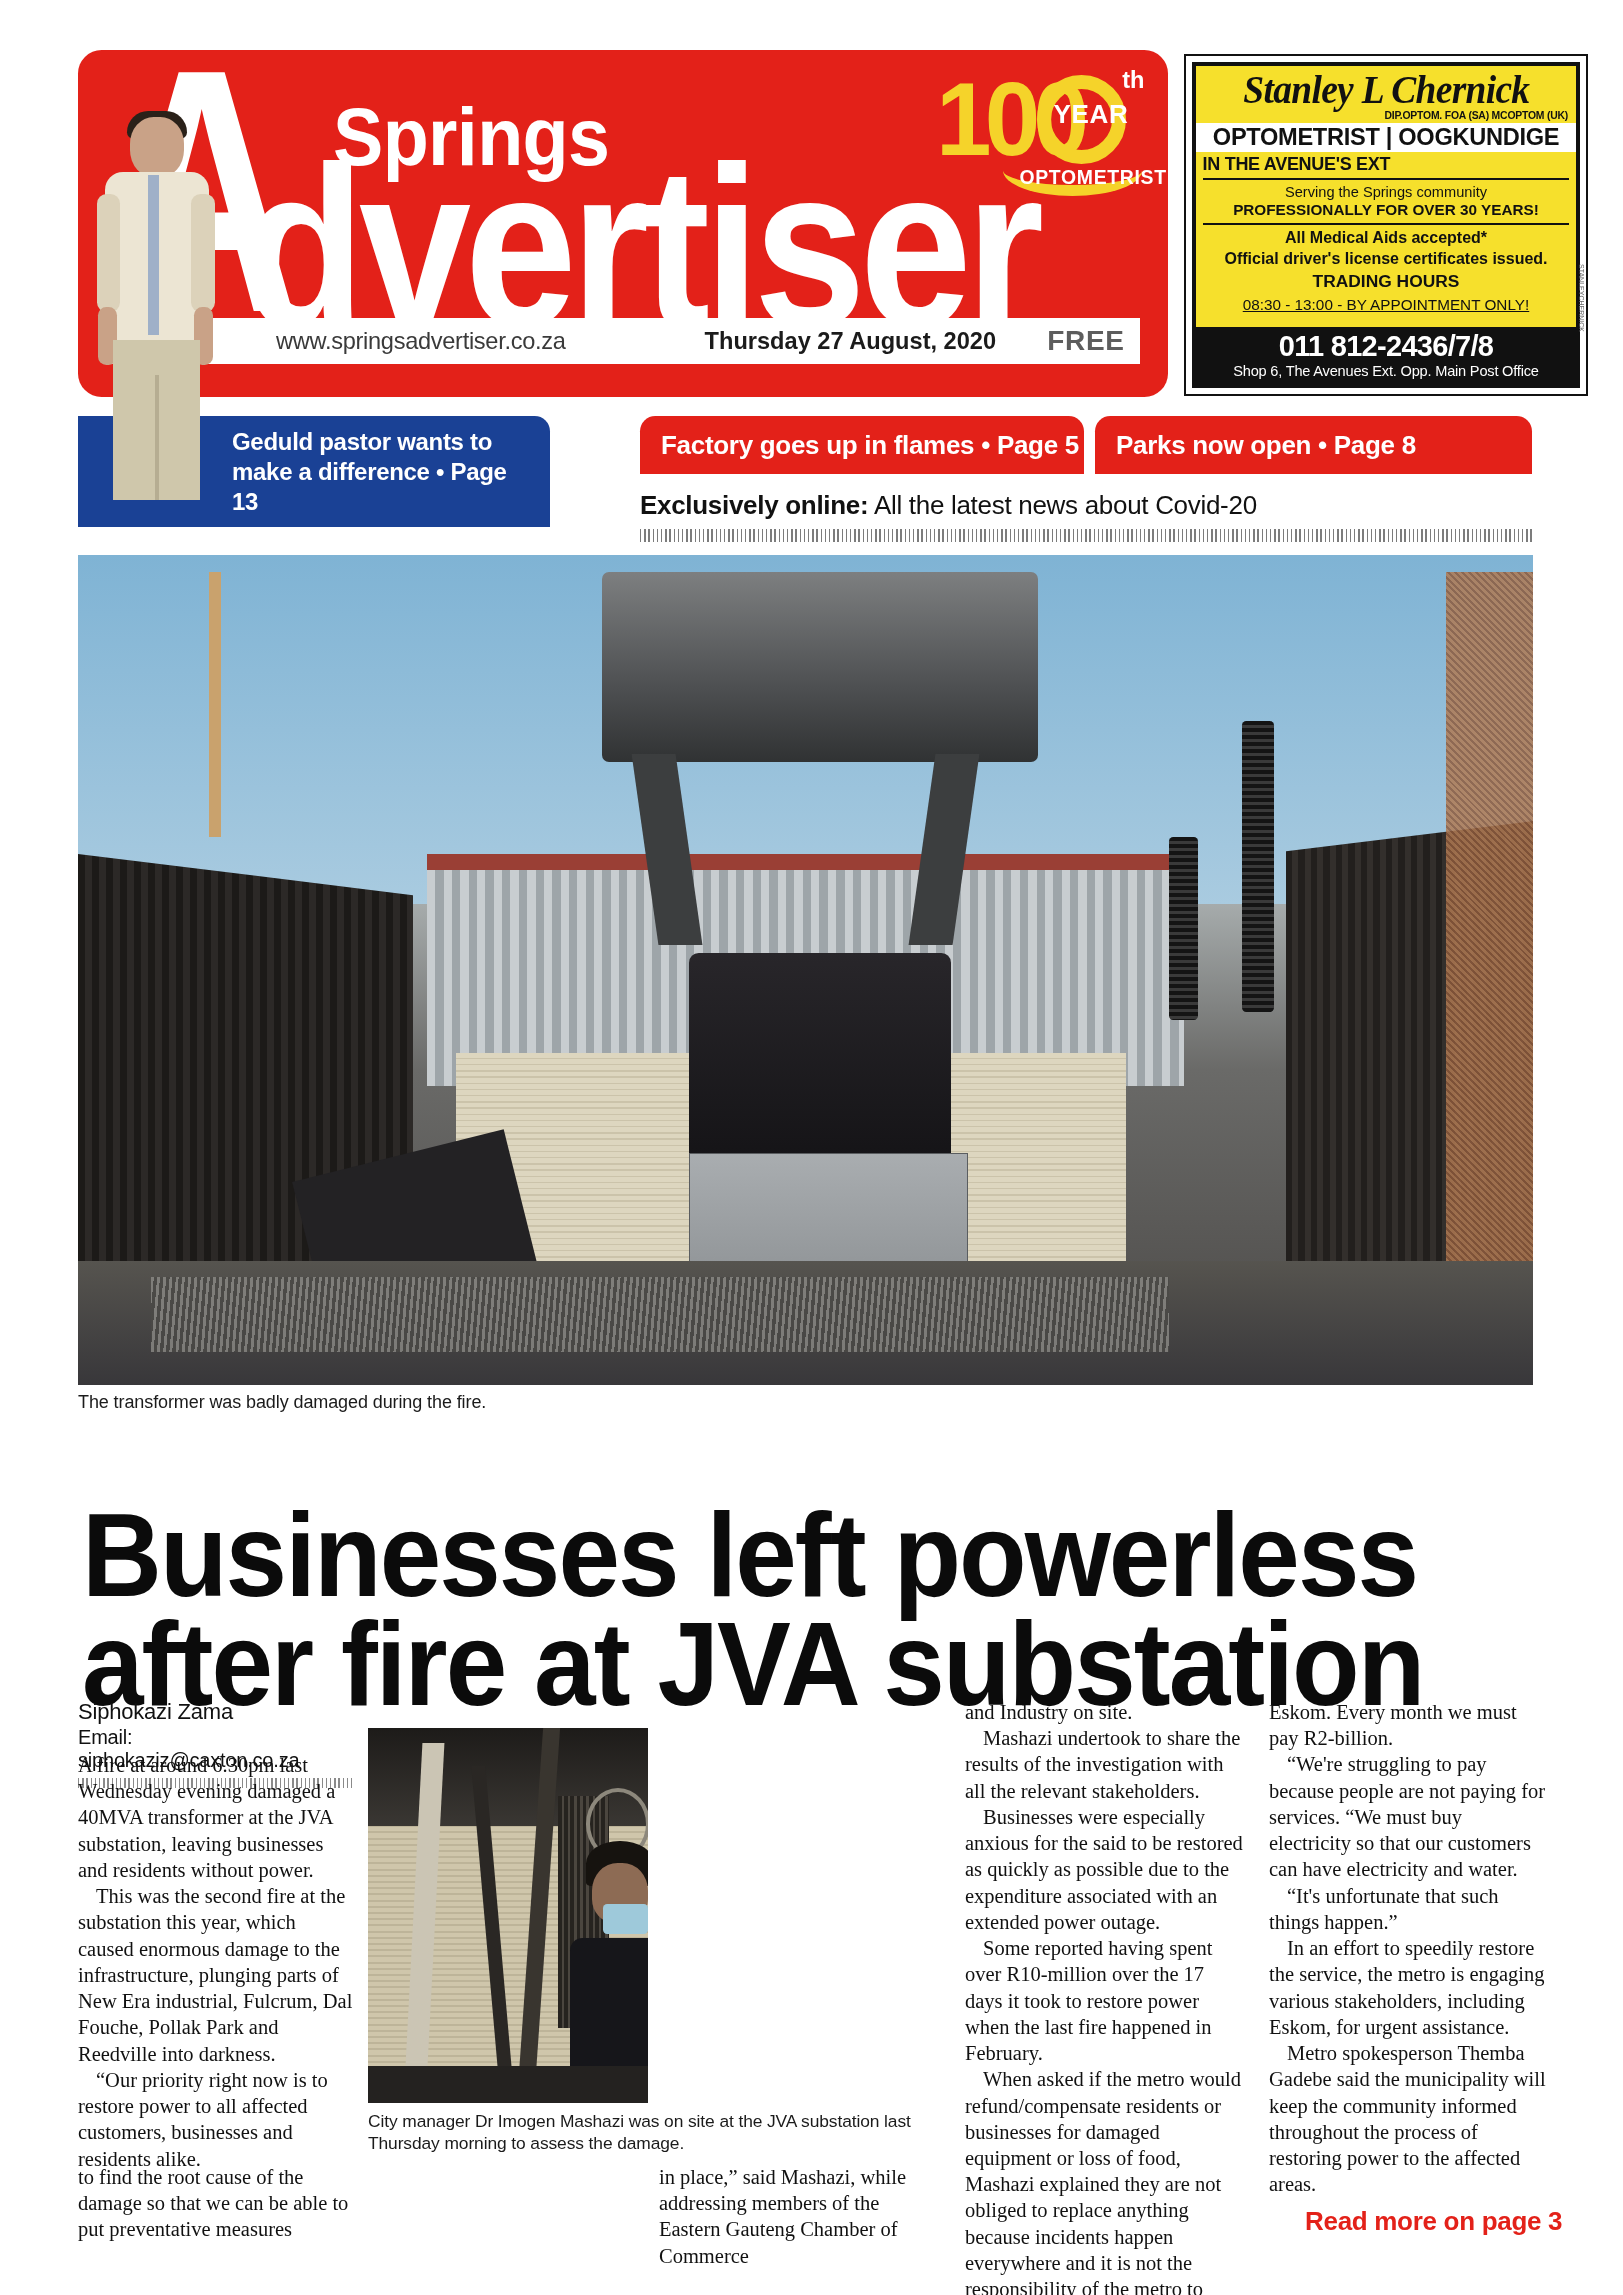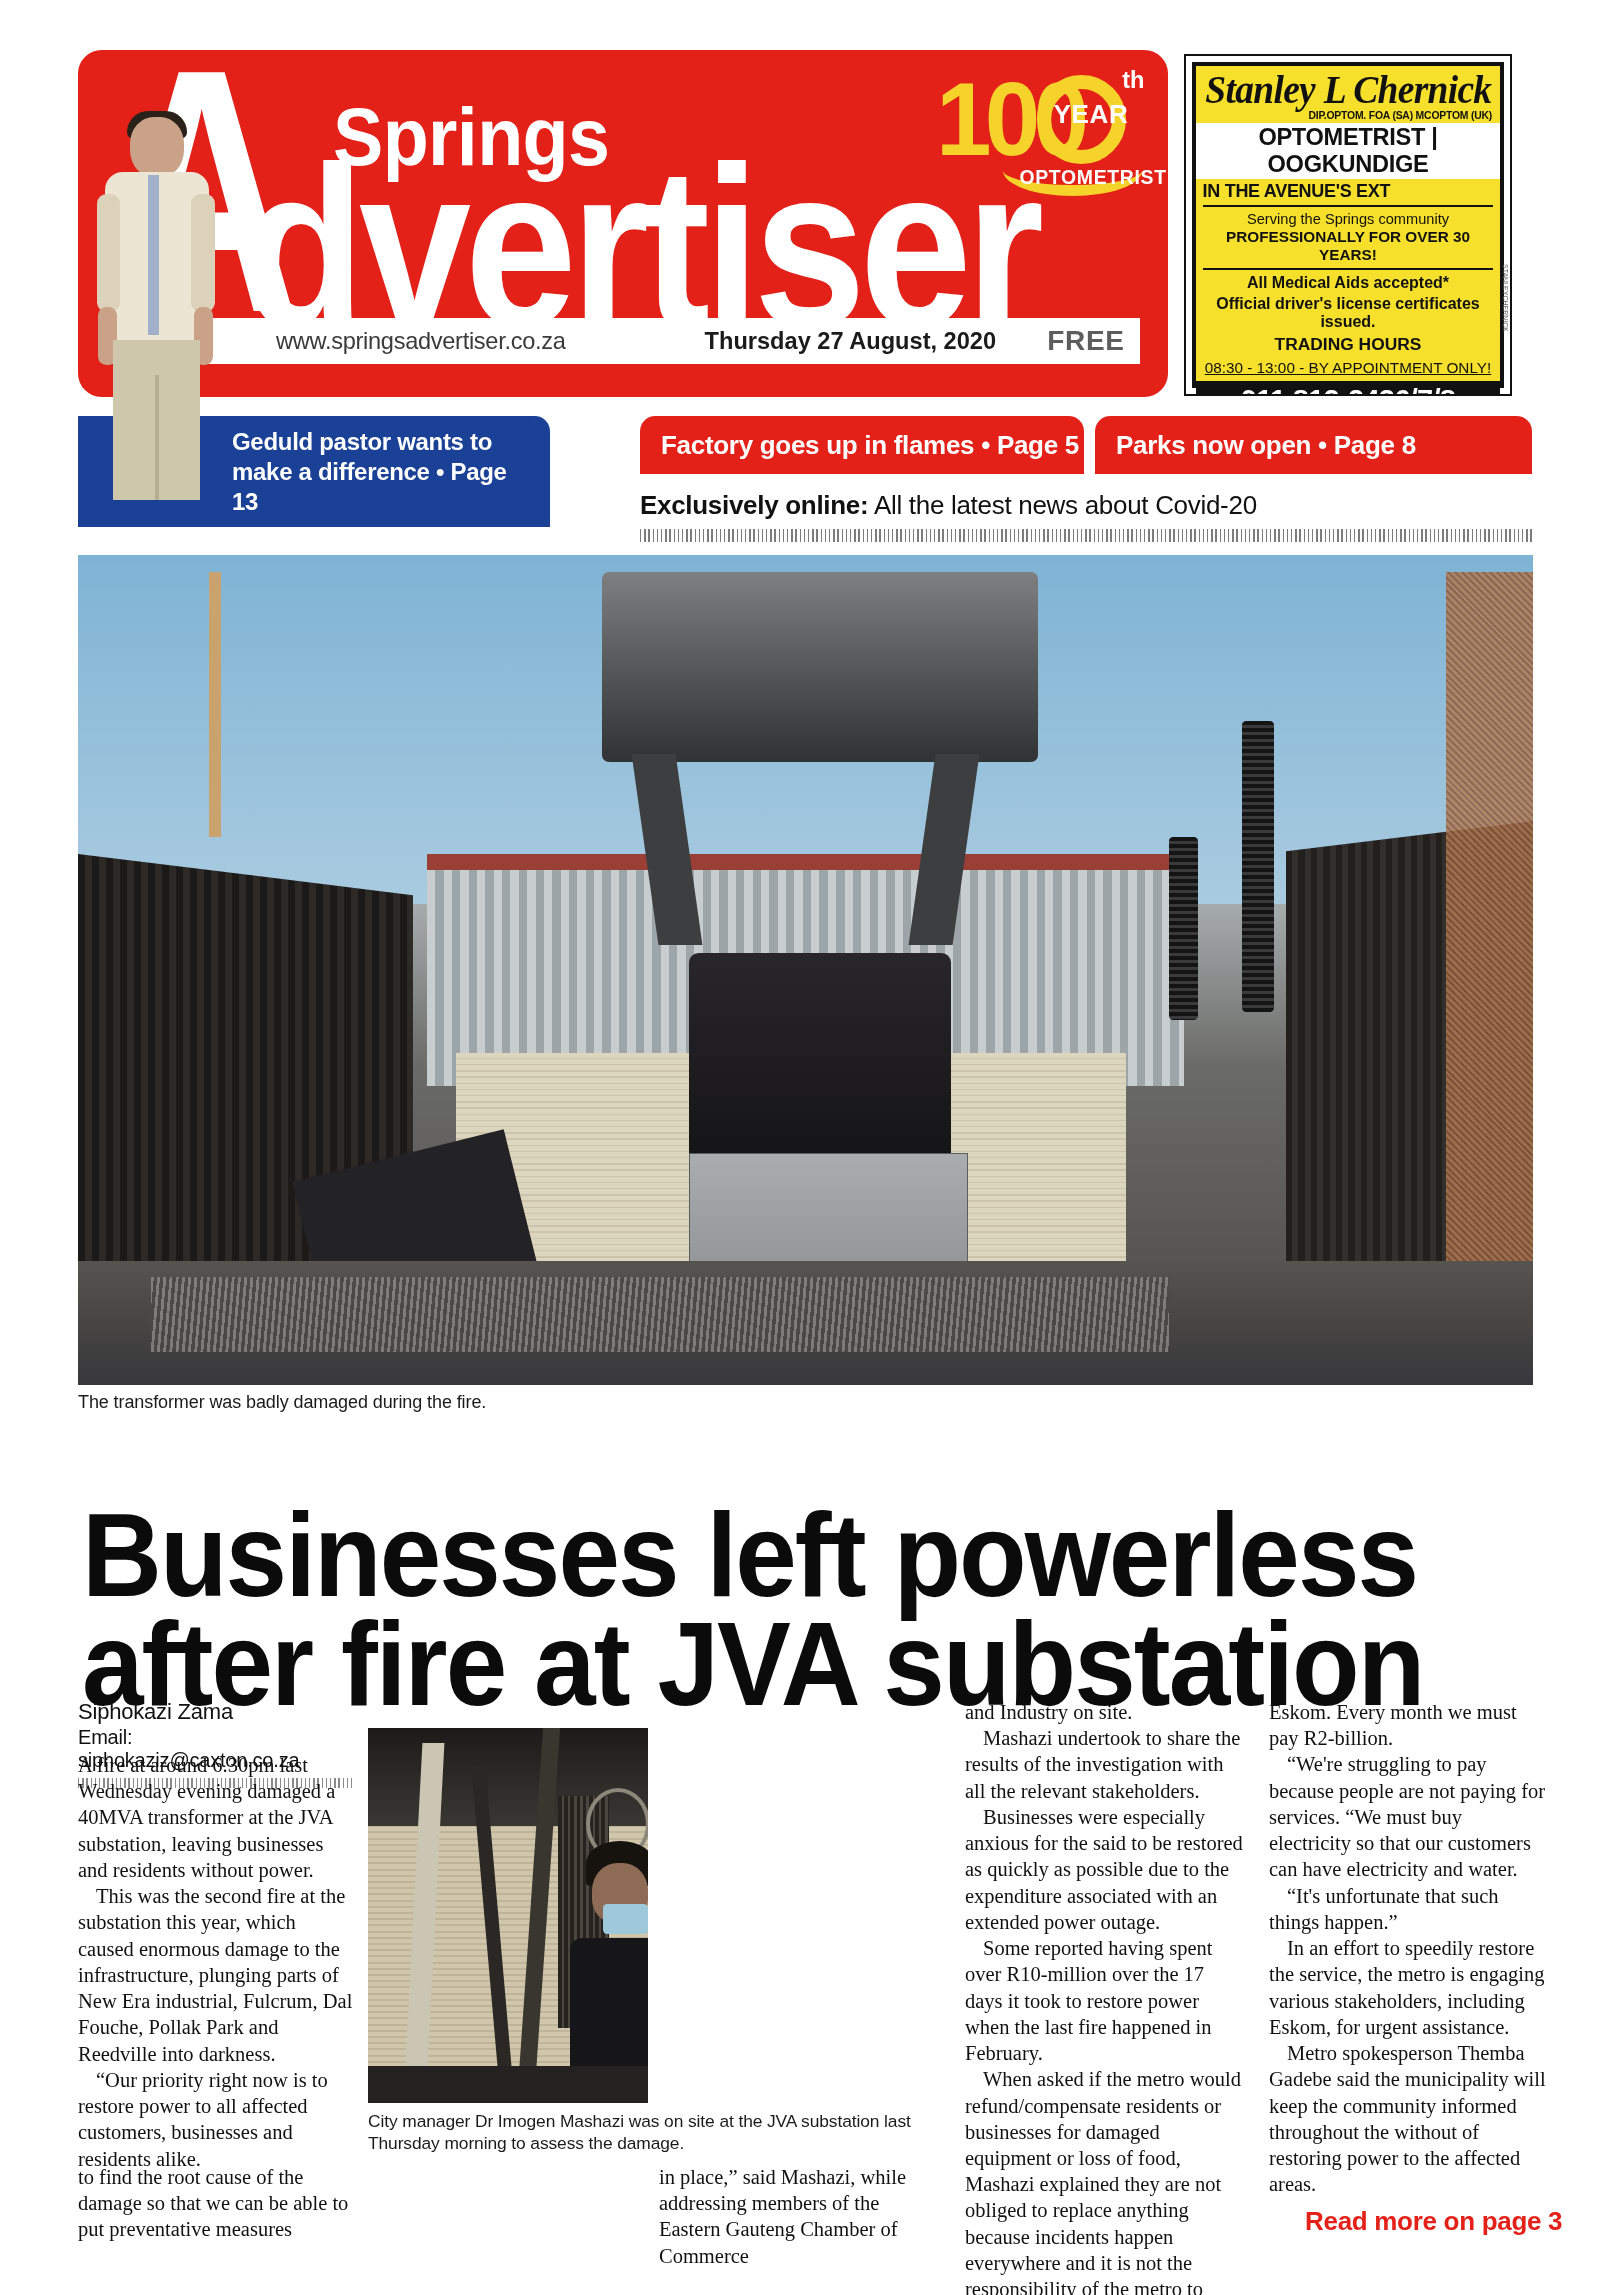--- a/index.html
+++ b/index.html
@@ -231,21 +231,21 @@
     position: absolute; left: 68px; top: 264px;
     width: 4.2px; height: 125px;
     background: #b6ad92;
   }
 
   
   .ad-box {
     position: absolute;
     left: 1184px;
     top: 54px;
-    width: 328px;
+    width: 404px;
     height: 342px;
     background: #fff;
     border: 2.8px solid #111;
     box-sizing: border-box;
     overflow: hidden;
   }
   .ad-inner {
     position: absolute;
     inset: 5.6px;
     background: #F6E02C;
@@ -692,21 +692,21 @@
       <p>Mashazi undertook to share the results of the investigation with all the relevant stakeholders.</p>
       <p>Businesses were especially anxious for the said to be restored as quickly as possible due to the expenditure associated with an extended power outage.</p>
       <p>Some reported having spent over R10-million over the 17 days it took to restore power when the last fire happened in February.</p>
       <p>When asked if the metro would refund/compensate residents or businesses for damaged equipment or loss of food, Mashazi explained they are not obliged to replace anything because incidents happen everywhere and it is not the responsibility of the metro to replace food when there are electricity issues.</p>
     </div>
   <div class="col" id="col4">
       <p class="noindent">Eskom. Every month we must pay R2-billion.</p>
       <p>“We're struggling to pay because people are not paying for services. “We must buy electricity so that our customers can have electricity and water.</p>
       <p>“It's unfortunate that such things happen.”</p>
       <p>In an effort to speedily restore the service, the metro is engaging various stakeholders, including Eskom, for urgent assistance.</p>
-      <p>Metro spokesperson Themba Gadebe said the municipality will keep the community informed throughout the without of restoring power to the affected areas.</p>
+      <p>Metro spokesperson Themba Gadebe said the municipality will keep the community informed throughout the process of restoring power to the affected areas.</p>
     </div>
 
   <div class="inset-photo">
     <span class="ip-bg"></span>
     <span class="ip-dark1"></span>
     <span class="ip-beam1"></span>
     <span class="ip-beam2"></span>
     <span class="ip-beam3"></span>
     <span class="ip-grid"></span>
     <span class="ip-fan"></span>

